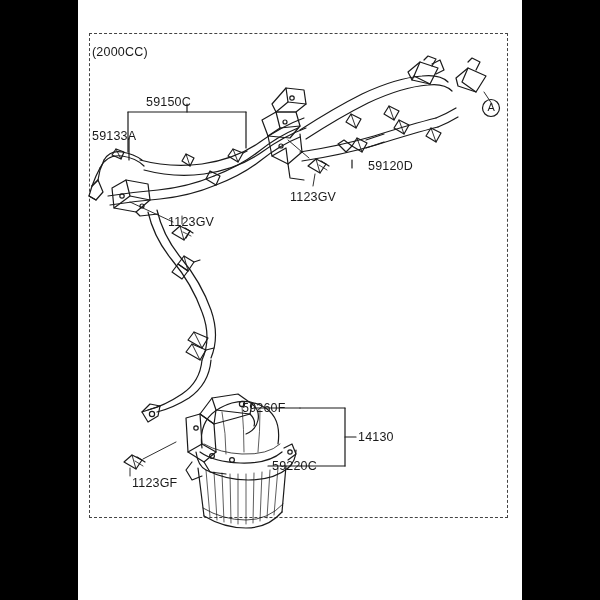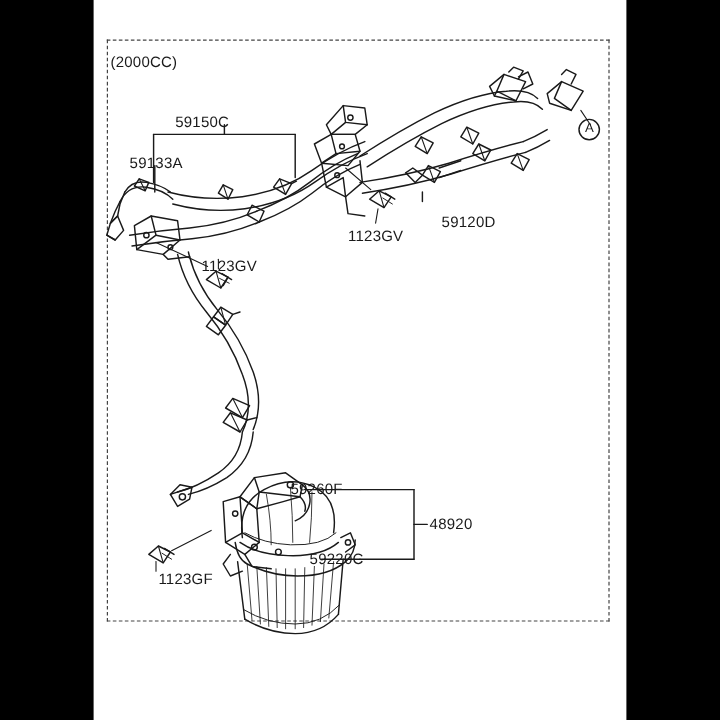--- a/index.html
+++ b/index.html
@@ -274,24 +274,24 @@
         <path d="M300 466 L345 466"></path>
         <path d="M345 437 L356 437"></path>
       </g>
 
     </g>
   </svg>
 
   <div class="lbl" style="left:92px;top:46px;">(2000CC)</div>
 
   <div class="lbl" style="left:146px;top:96px;">59150C</div>
-  <div class="lbl" style="left:108px;top:130px;">59133A</div>
+  <div class="lbl" style="left:92px;top:130px;">59133A</div>
   <div class="lbl" style="left:168px;top:216px;">1123GV</div>
   <div class="lbl" style="left:290px;top:191px;">1123GV</div>
-  <div class="lbl" style="left:368px;top:179px;">59120D</div>
+  <div class="lbl" style="left:368px;top:160px;">59120D</div>
   <div class="lbl" style="left:242px;top:402px;">59260F</div>
-  <div class="lbl" style="left:358px;top:431px;">48920</div>
-  <div class="lbl" style="left:258px;top:460px;">59220C</div>
+  <div class="lbl" style="left:358px;top:431px;">14130</div>
+  <div class="lbl" style="left:272px;top:460px;">59220C</div>
   <div class="lbl" style="left:132px;top:477px;">1123GF</div>
 
   <div class="lbl" style="left:487.5px;top:102px;font-size:11px;">A</div>
 
 </div>
 
 </body></html>

